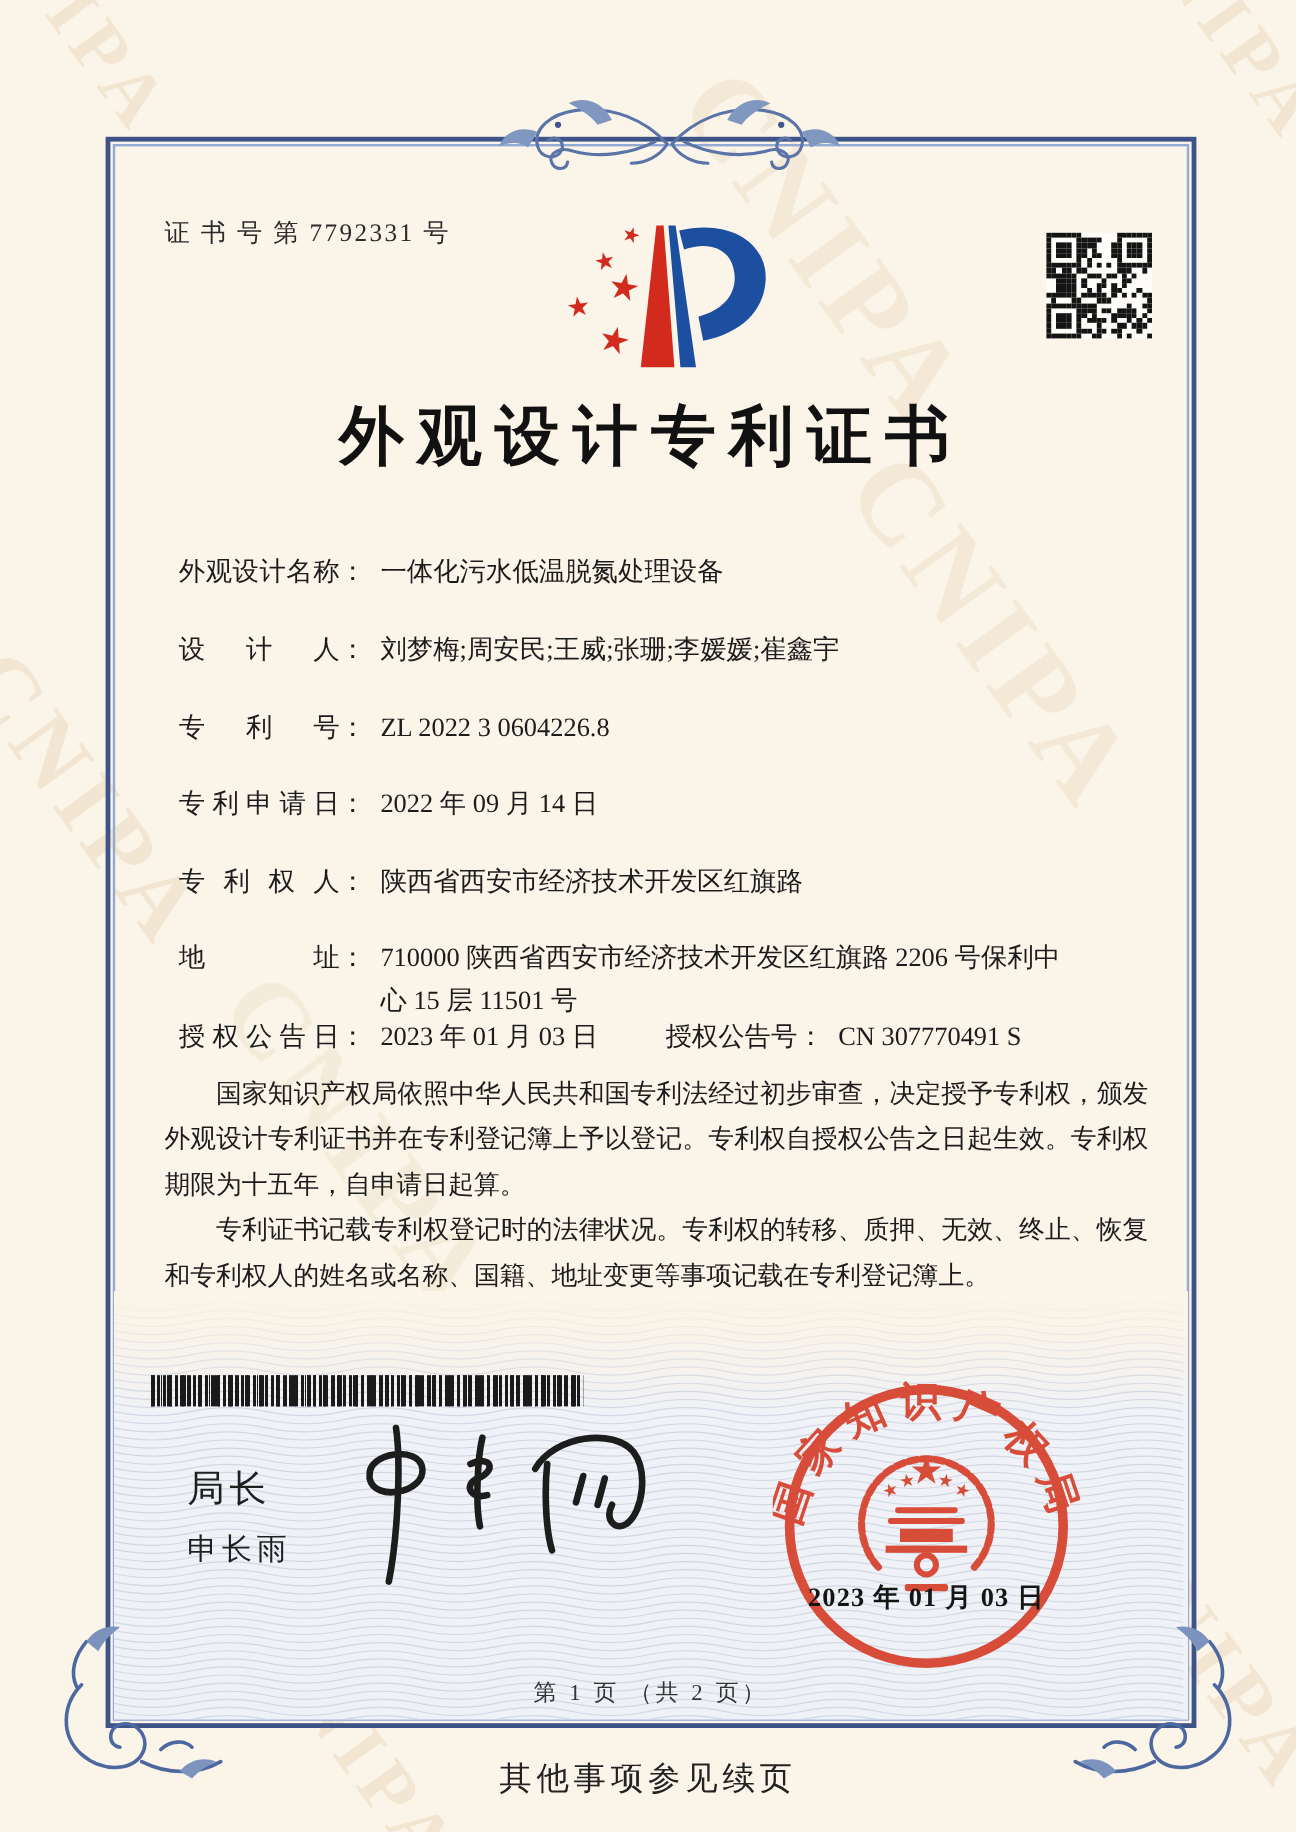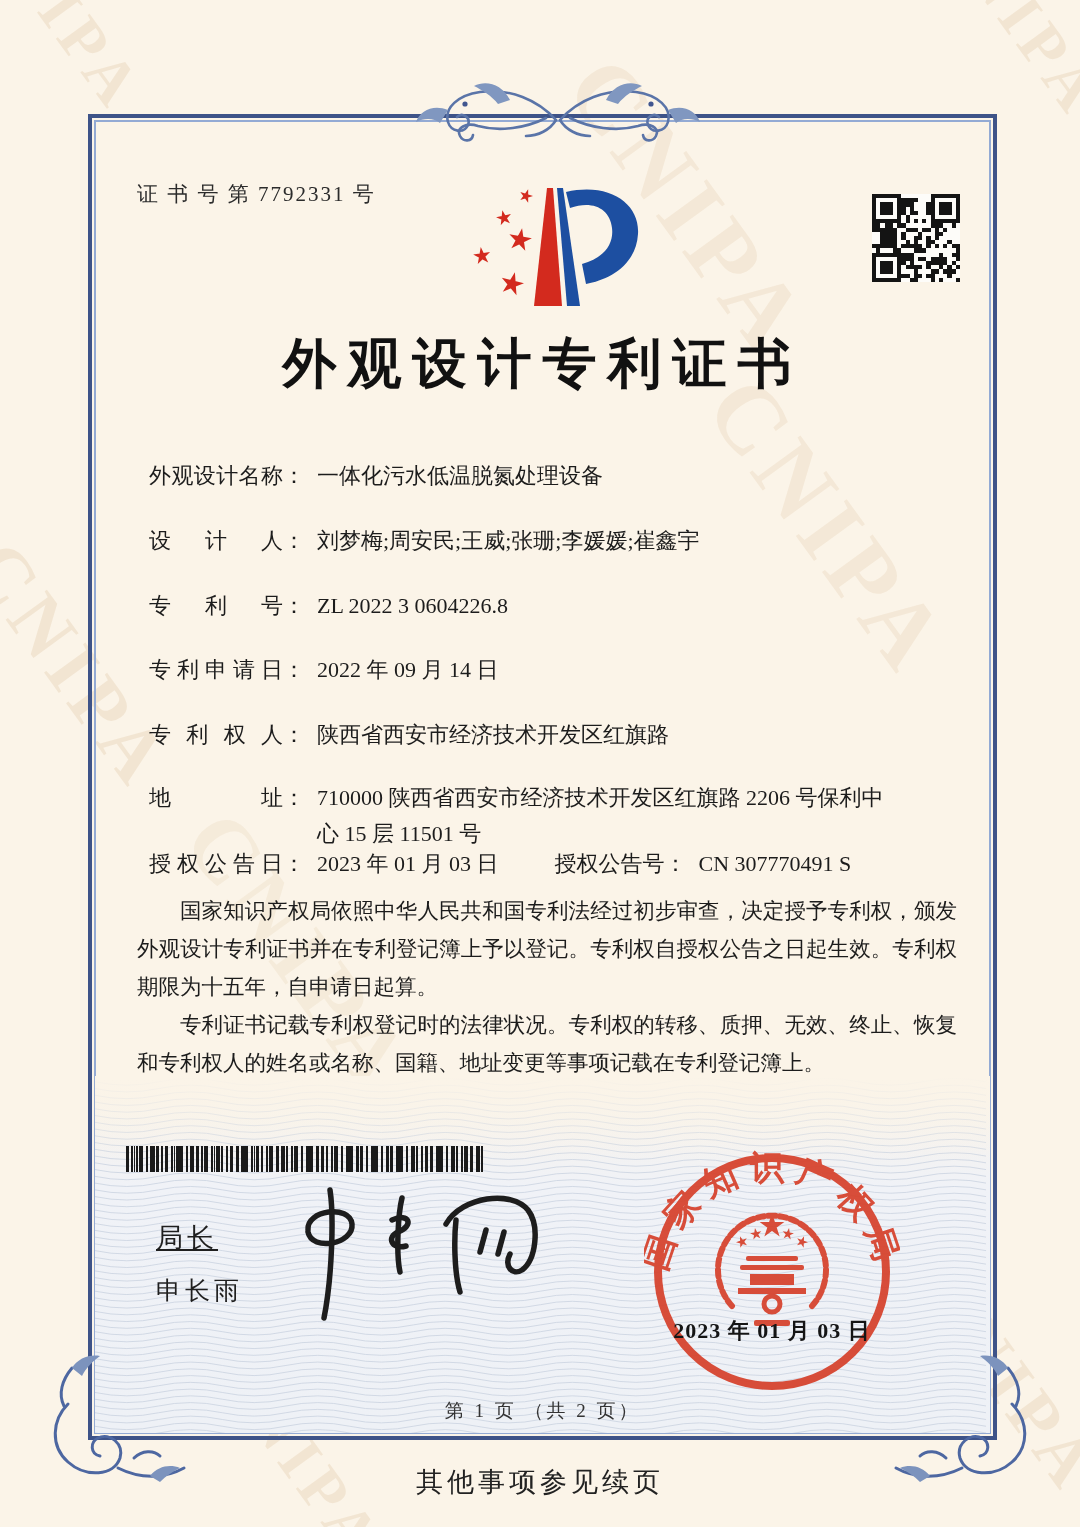--- a/index.html
+++ b/index.html
@@ -53,22 +53,22 @@
   .wave-svg path{fill:none;stroke:#cbd3e1;stroke-width:1;opacity:.85;}
   .wave-fade{position:absolute;left:0;right:0;top:0;height:85px;
     background:linear-gradient(180deg,#fbf4e8 0%,rgba(251,244,232,0) 100%);}
 
   .barcode{position:absolute;left:34px;top:1028px;width:360px;height:26px;
     background-image:
       repeating-linear-gradient(90deg,#1a1a1a 0 2px,transparent 2px 5px),
       repeating-linear-gradient(90deg,#1a1a1a 0 1px,transparent 1px 8px),
       repeating-linear-gradient(90deg,#1a1a1a 0 3px,transparent 3px 13px);}
 
-  .officer-title{position:absolute;left:64px;top:1102px;font-size:27px;letter-spacing:4px;
-    color:#1f1f1f;font-family:"Liberation Sans","DejaVu Sans",sans-serif;font-weight:500;text-decoration:underline;}
+  .officer-title{position:absolute;left:64px;top:1102px;font-size:31px;letter-spacing:4px;
+    color:#1f1f1f;font-family:"Liberation Sans","DejaVu Sans",sans-serif;font-weight:500;}
   .officer-name{position:absolute;left:64px;top:1156px;font-size:25px;letter-spacing:4px;
     color:#1f1f1f;font-family:"Liberation Sans","DejaVu Sans",sans-serif;font-weight:500;}
 
   .signature{position:absolute;left:168px;top:1050px;width:330px;height:180px;}
   .signature path{fill:none;stroke:#1d1d1d;stroke-width:5.5;stroke-linecap:round;stroke-linejoin:round;}
 
   .seal{position:absolute;left:552px;top:1026px;width:256px;height:256px;}
   .seal-date{position:absolute;left:0;top:172px;width:100%;text-align:center;
     font-size:22px;font-weight:bold;color:#151515;letter-spacing:1px;}
 

